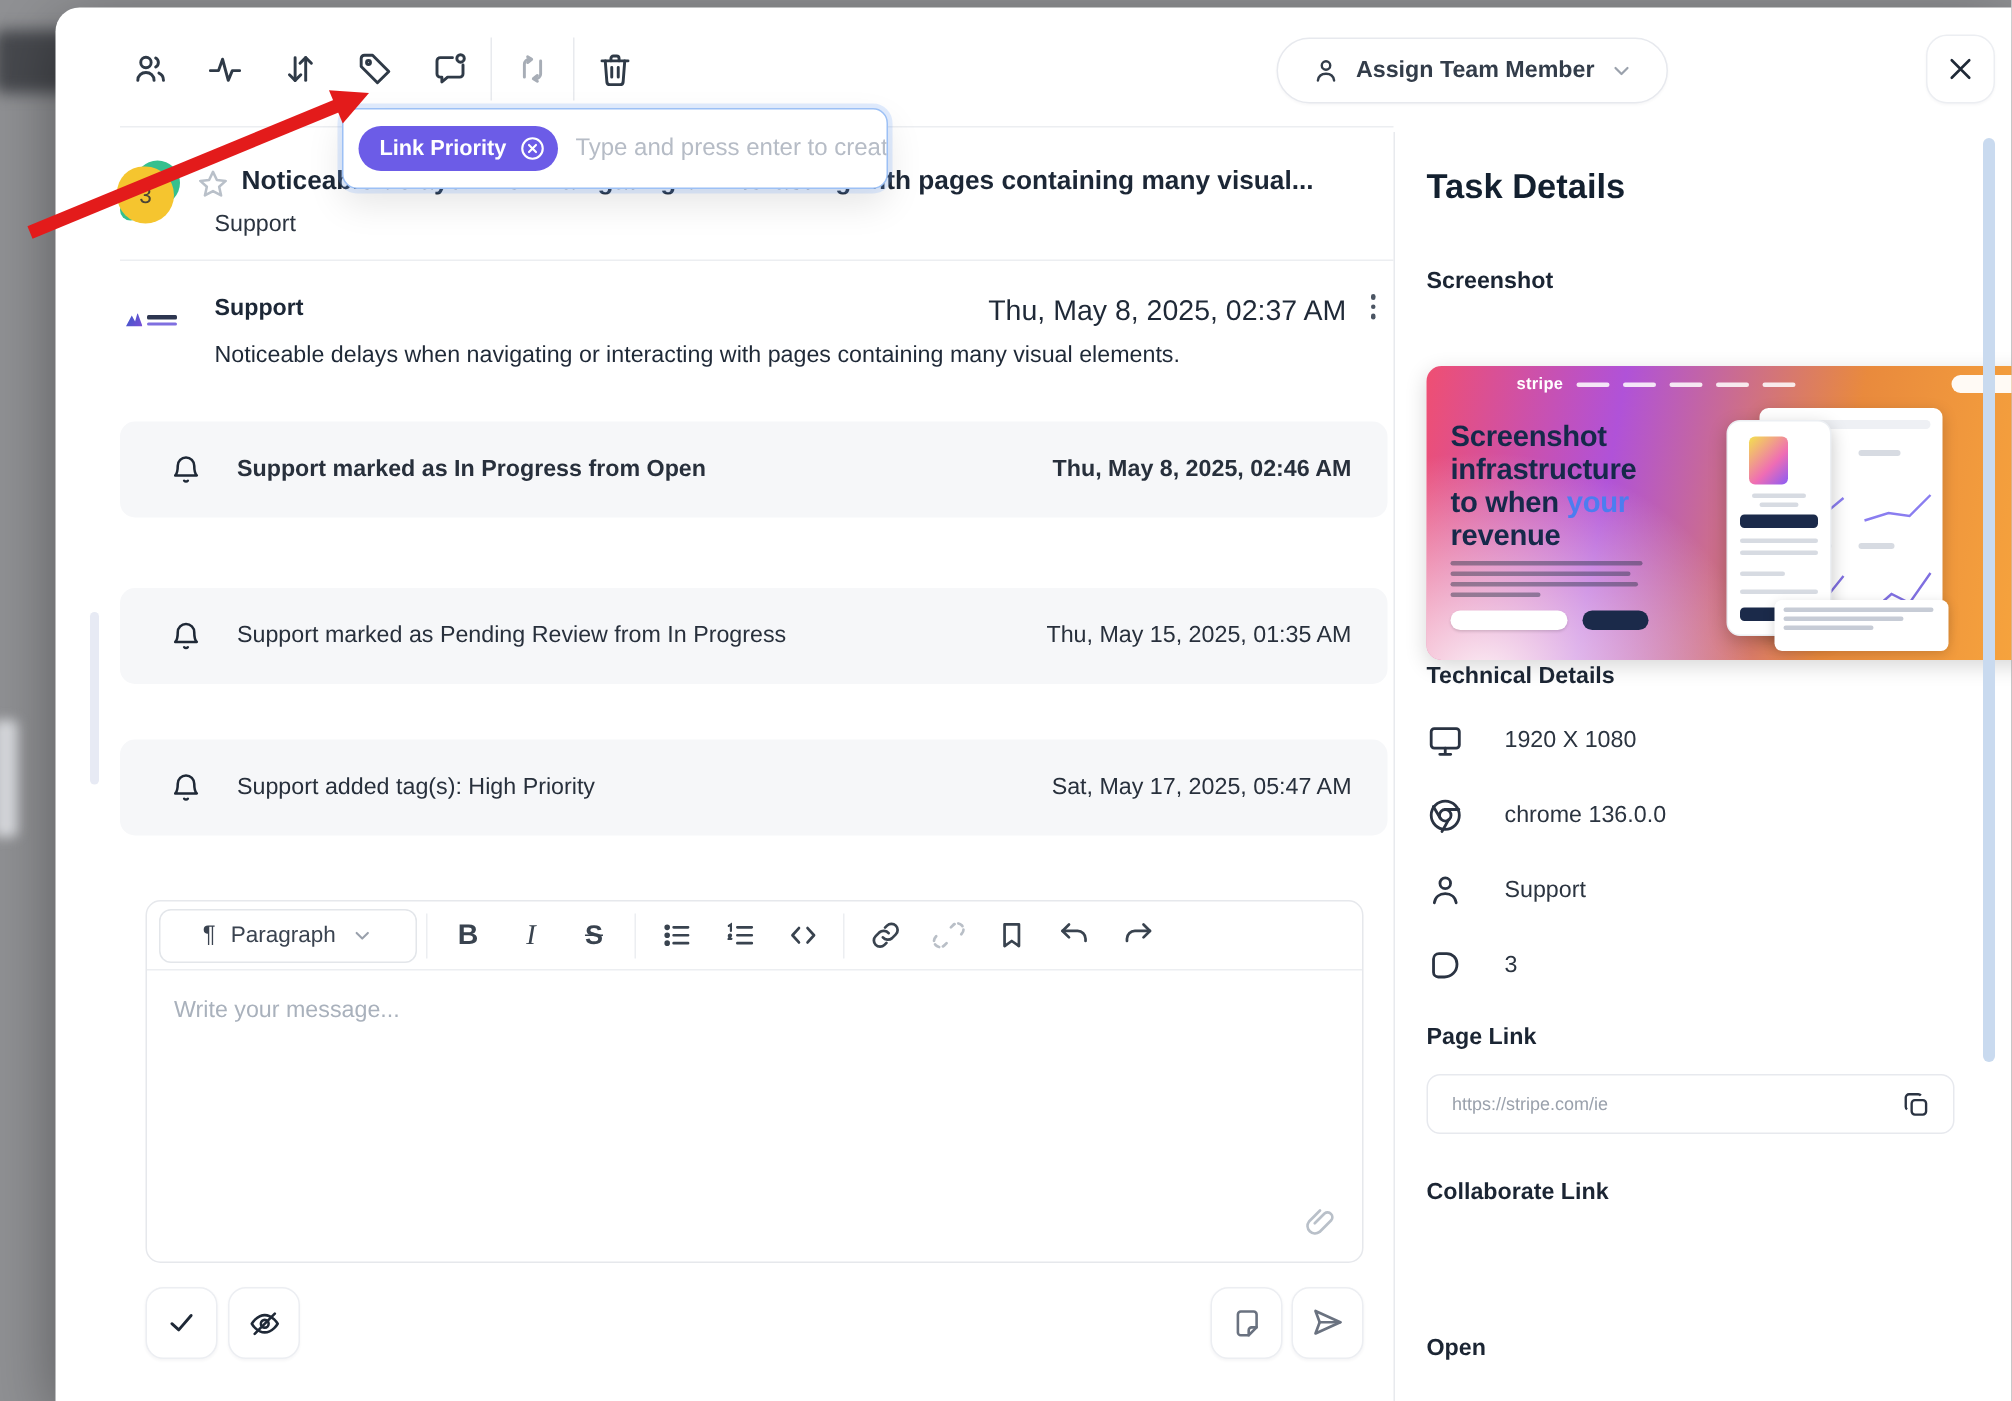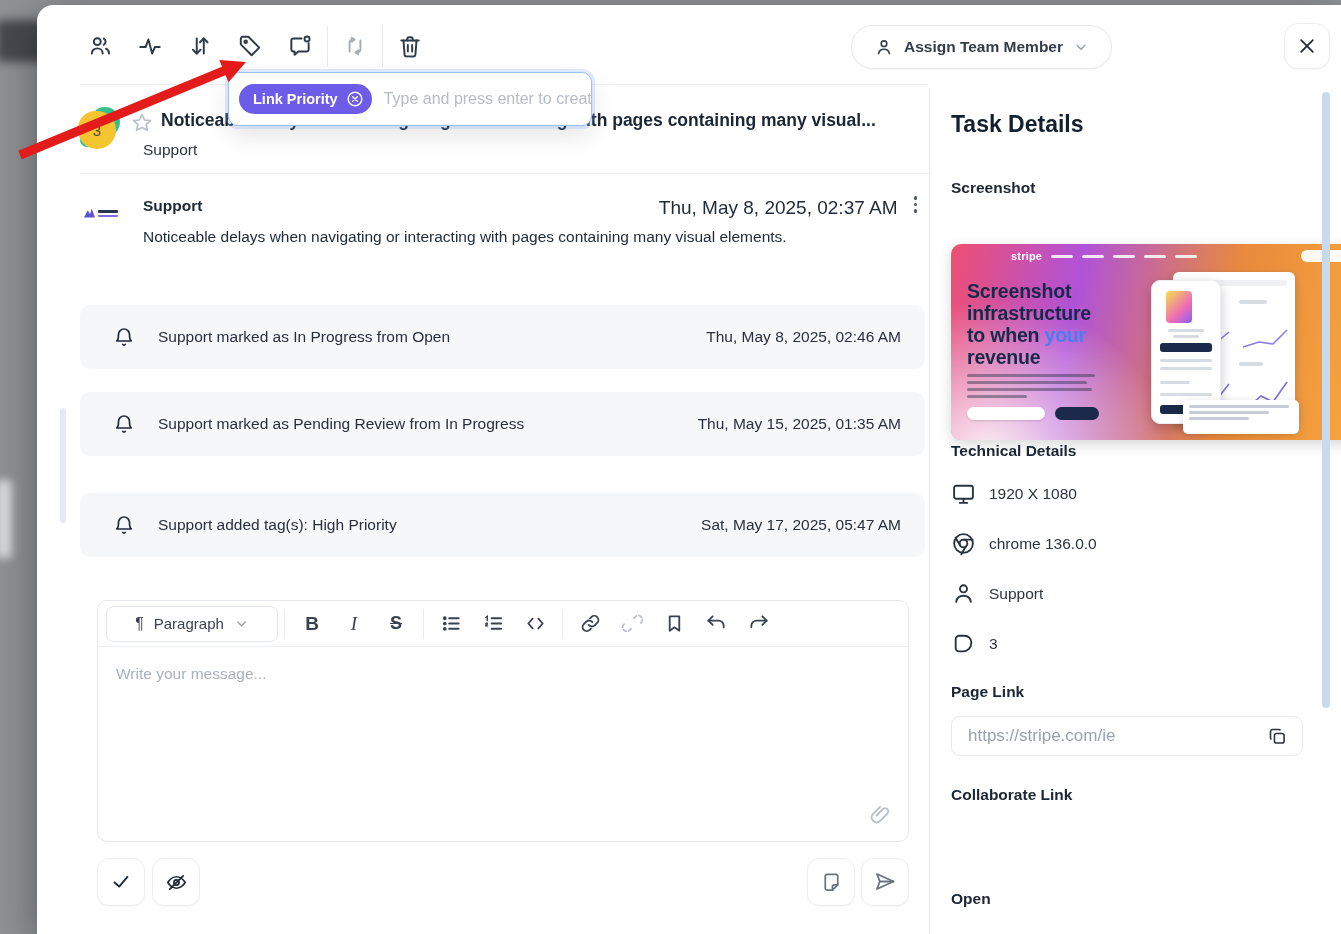--- a/index.html
+++ b/index.html
@@ -51,21 +51,21 @@
   .c-time{font-size:19px;color:#1f2937;padding-top:7px;}
   .kebab{border:none;background:transparent;cursor:pointer;padding:4px 2px;display:flex;flex-direction:column;gap:3px;}
   .kebab i{width:3.5px;height:3.5px;border-radius:50%;background:#4b5563;display:block;}
   .c-msg{margin-left:59px;margin-top:9px;font-size:15.5px;color:#1f2937;}
 
   
   .notif{position:absolute;left:43px;width:845px;height:64px;background:#f6f7f9;border-radius:10px;display:flex;align-items:center;padding:0 24px 0 0;box-sizing:border-box;}
   .notif .bell{margin-left:32px;flex:0 0 auto;display:flex;}
   .notif .n-text{margin-left:22px;font-size:15.5px;color:#28303c;flex:1;}
   .notif .n-time{font-size:15.5px;color:#28303c;white-space:nowrap;}
-  .n1{top:300px;} .n2{top:387px;} .n3{top:488px;}
+  .n1{top:276px;font-weight:bold;} .n2{top:387px;} .n3{top:488px;}
 
   .content-scroll{position:absolute;left:23px;top:403px;width:6px;height:115px;border-radius:3px;background:#e7eaf4;}
 
   
   .editor{position:absolute;left:60px;top:595px;width:812px;border:1px solid #e6e8ec;border-radius:10px;box-sizing:border-box;background:#fff;}
   .ed-toolbar{height:46px;border-bottom:1px solid #eceef1;display:flex;align-items:center;padding:0 8px;box-sizing:border-box;}
   .para-btn{width:172px;height:36px;border:1px solid #e3e6ea;border-radius:8px;background:#fff;display:flex;align-items:center;justify-content:center;gap:10px;cursor:pointer;font-size:15px;color:#3a4350;}
   .pilcrow{font-size:16px;color:#3a4350;}
   .ed-sep{width:1px;height:30px;background:#eceef1;margin:0 6px;}
   .ed-btn{width:40px;height:36px;border:none;background:transparent;display:flex;align-items:center;justify-content:center;cursor:pointer;padding:0;margin:0 1px;}
@@ -100,23 +100,23 @@
   .shot-start{position:absolute;left:104px;top:163px;width:44px;height:13px;border-radius:7px;background:#1b2a4a;}
   .shot-dash{position:absolute;left:222px;top:28px;width:122px;height:152px;background:#fff;border-radius:6px;box-shadow:0 3px 10px rgba(0,0,0,.18);}
   .shot-dash .bar{position:absolute;left:8px;top:8px;right:8px;height:6px;border-radius:3px;background:#eef0f4;}
   .shot-phone{position:absolute;left:200px;top:36px;width:68px;height:142px;background:#fff;border-radius:9px;box-shadow:0 4px 12px rgba(0,0,0,.22);border:1px solid #eceff3;}
   .shot-phone .app{position:absolute;left:14px;top:10px;width:26px;height:32px;border-radius:4px;background:linear-gradient(135deg,#f3e14e,#ef6db4 60%,#8a5cf6);}
   .shot-phone .l{position:absolute;left:8px;right:8px;height:3px;border-radius:2px;background:#d7dbe2;}
   .shot-phone .d{position:absolute;left:8px;right:8px;height:9px;border-radius:3px;background:#1b2a4a;}
   .shot-mini{position:absolute;left:232px;top:156px;width:116px;height:34px;background:#fff;border-radius:5px;box-shadow:0 2px 8px rgba(0,0,0,.15);padding:5px 6px;box-sizing:border-box;}
   .shot-mini i{display:block;height:3px;border-radius:2px;background:#c7ccd6;margin-bottom:3px;}
 
-  .tech-row{position:absolute;left:21px;display:flex;align-items:center;gap:13px;font-size:15.5px;color:#2b3440;}
+  .tech-row{position:absolute;left:21px;display:flex;align-items:center;gap:27px;font-size:15.5px;color:#2b3440;}
   .link-input{position:absolute;left:21px;width:352px;height:40px;border:1px solid #e7e9ee;border-radius:9px;box-sizing:border-box;display:flex;align-items:center;padding:0 12px 0 16px;cursor:text;background:#fff;}
-  .link-text{flex:1;font-size:17px;color:#9aa1ac;white-space:nowrap;overflow:hidden;}
+  .link-text{flex:1;font-size:12px;color:#9aa1ac;white-space:nowrap;overflow:hidden;}
   .copy-btn{border:none;background:transparent;cursor:pointer;padding:2px;display:flex;}
   .sb-scroll{position:absolute;right:11px;top:87px;width:8px;height:616px;border-radius:4px;background:#c9daef;}
 
   
   .tag-popup{position:absolute;left:228px;top:72px;width:364px;height:54px;background:#fff;border:1.5px solid #9cc0f5;border-radius:10px;box-shadow:0 0 0 3px rgba(120,170,250,.22),0 10px 24px rgba(0,0,0,.10);z-index:40;display:flex;align-items:center;padding:0 0 0 10px;box-sizing:border-box;overflow:hidden;}
   .tag-chip{height:30px;background:#6c5ce7;border-radius:15px;display:flex;align-items:center;gap:7px;padding:0 7px 0 14px;flex:0 0 auto;}
   .tag-chip span{color:#fff;font-size:14.5px;font-weight:700;}
   .chip-x{border:none;background:transparent;padding:0;cursor:pointer;display:flex;}
   .tag-ph{margin-left:12px;font-size:16px;color:#b6bcc6;white-space:nowrap;}
 

